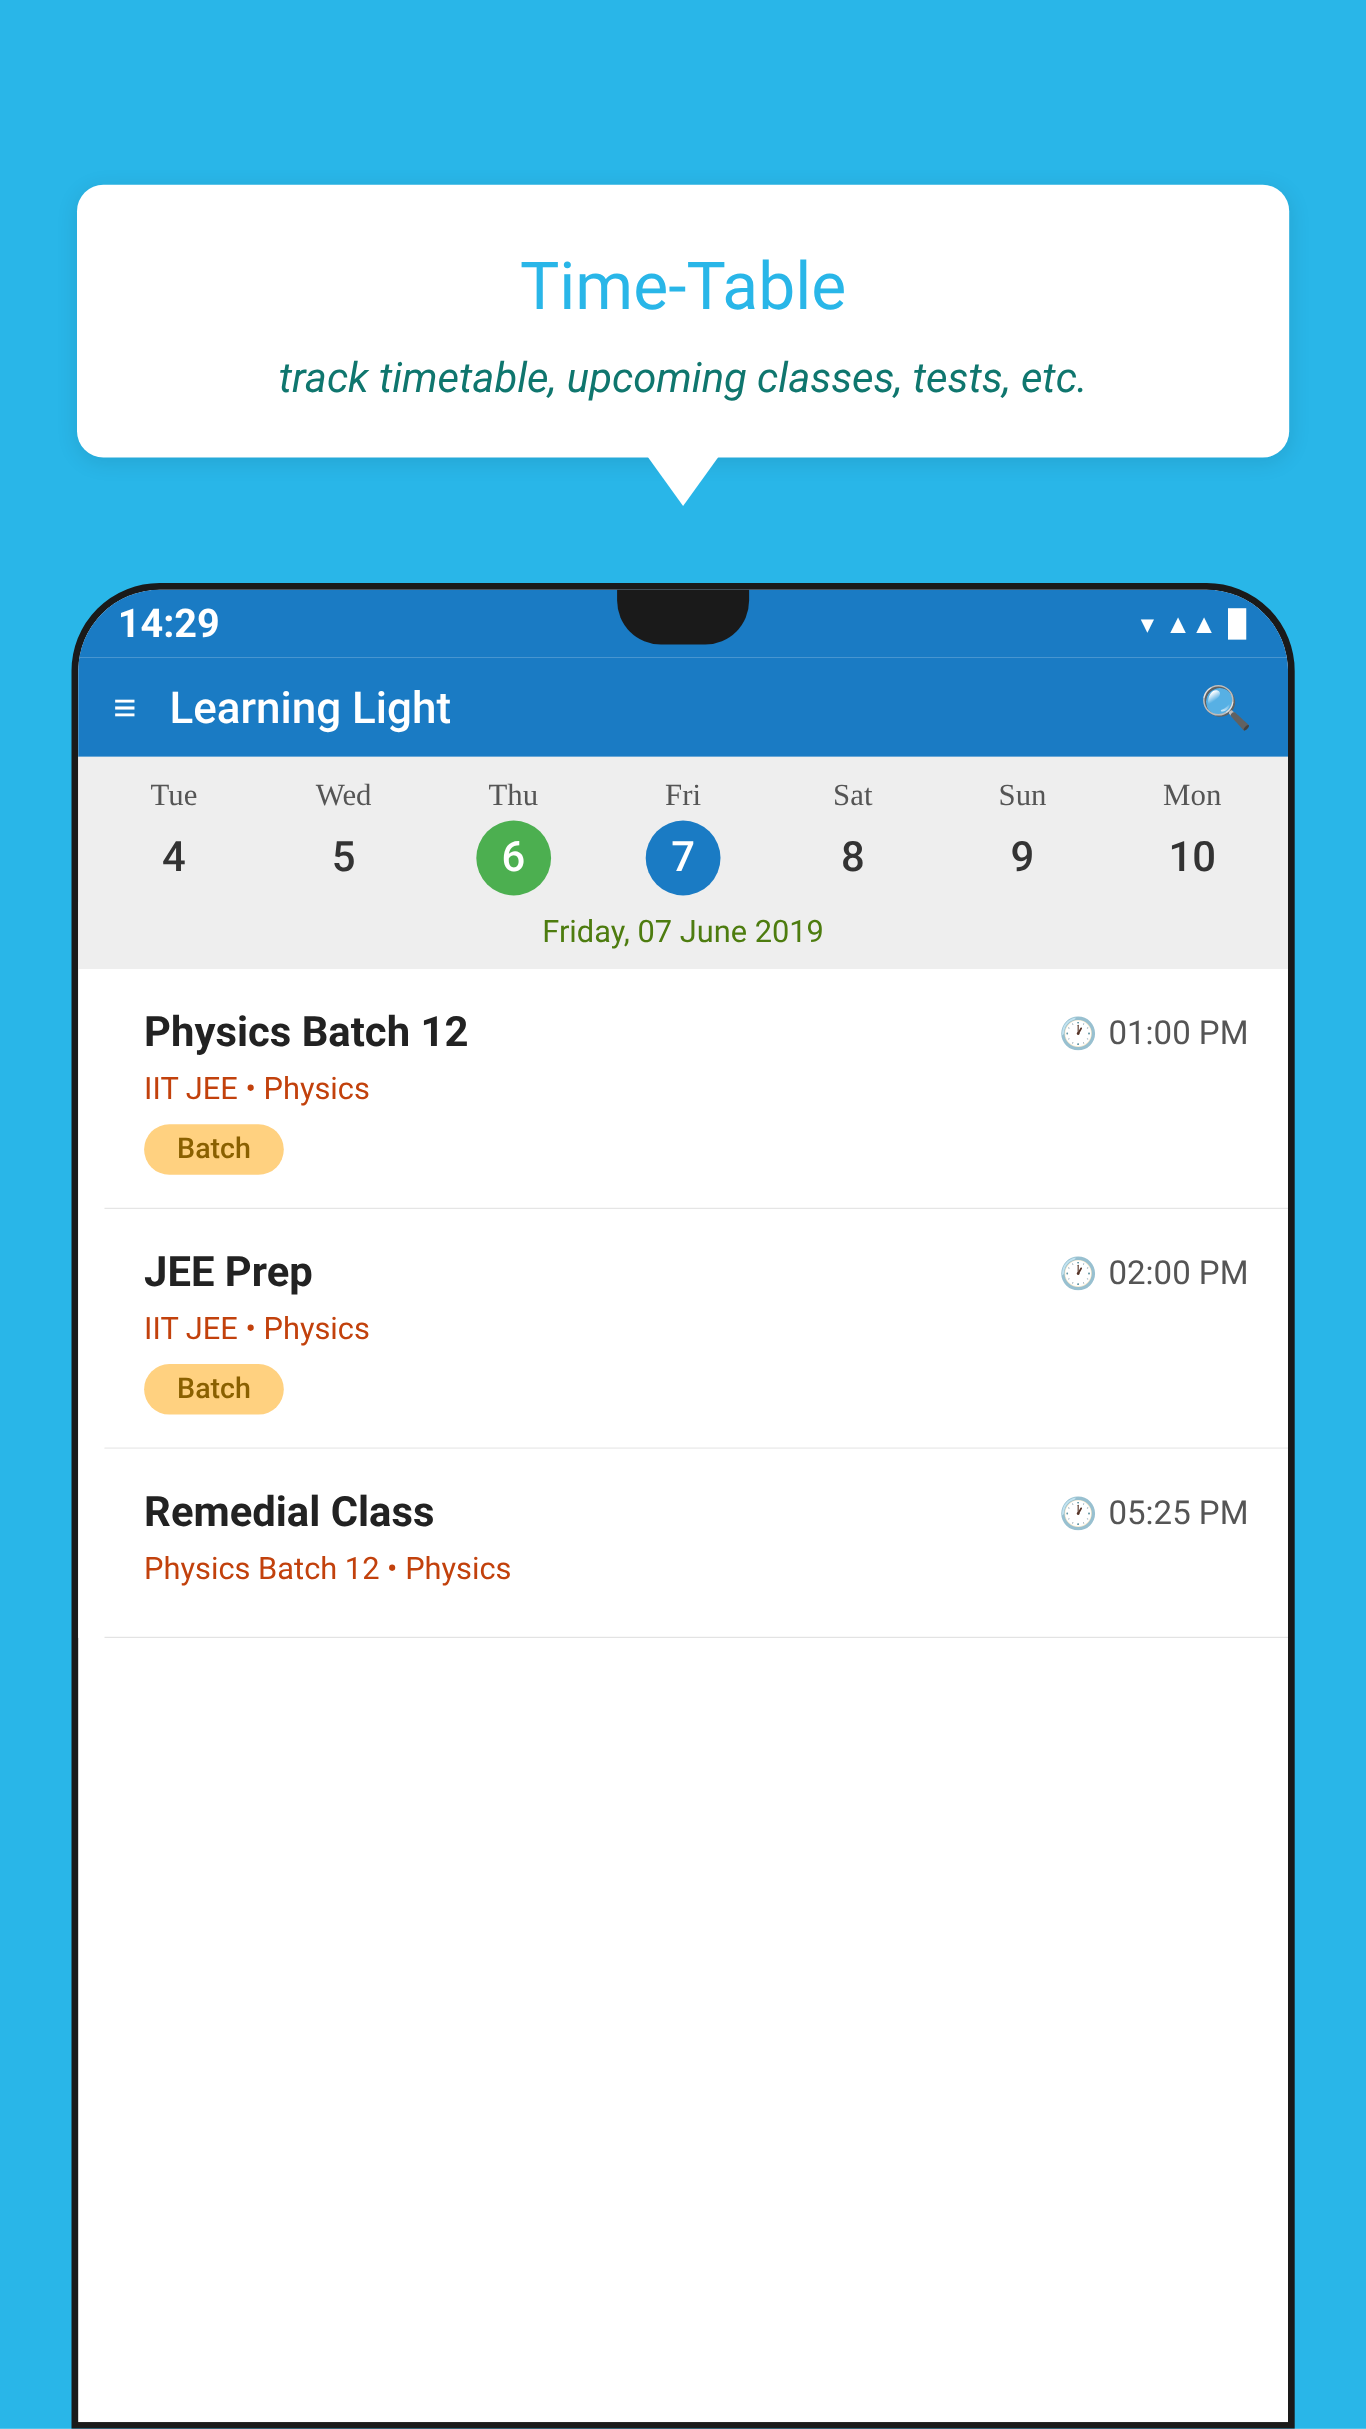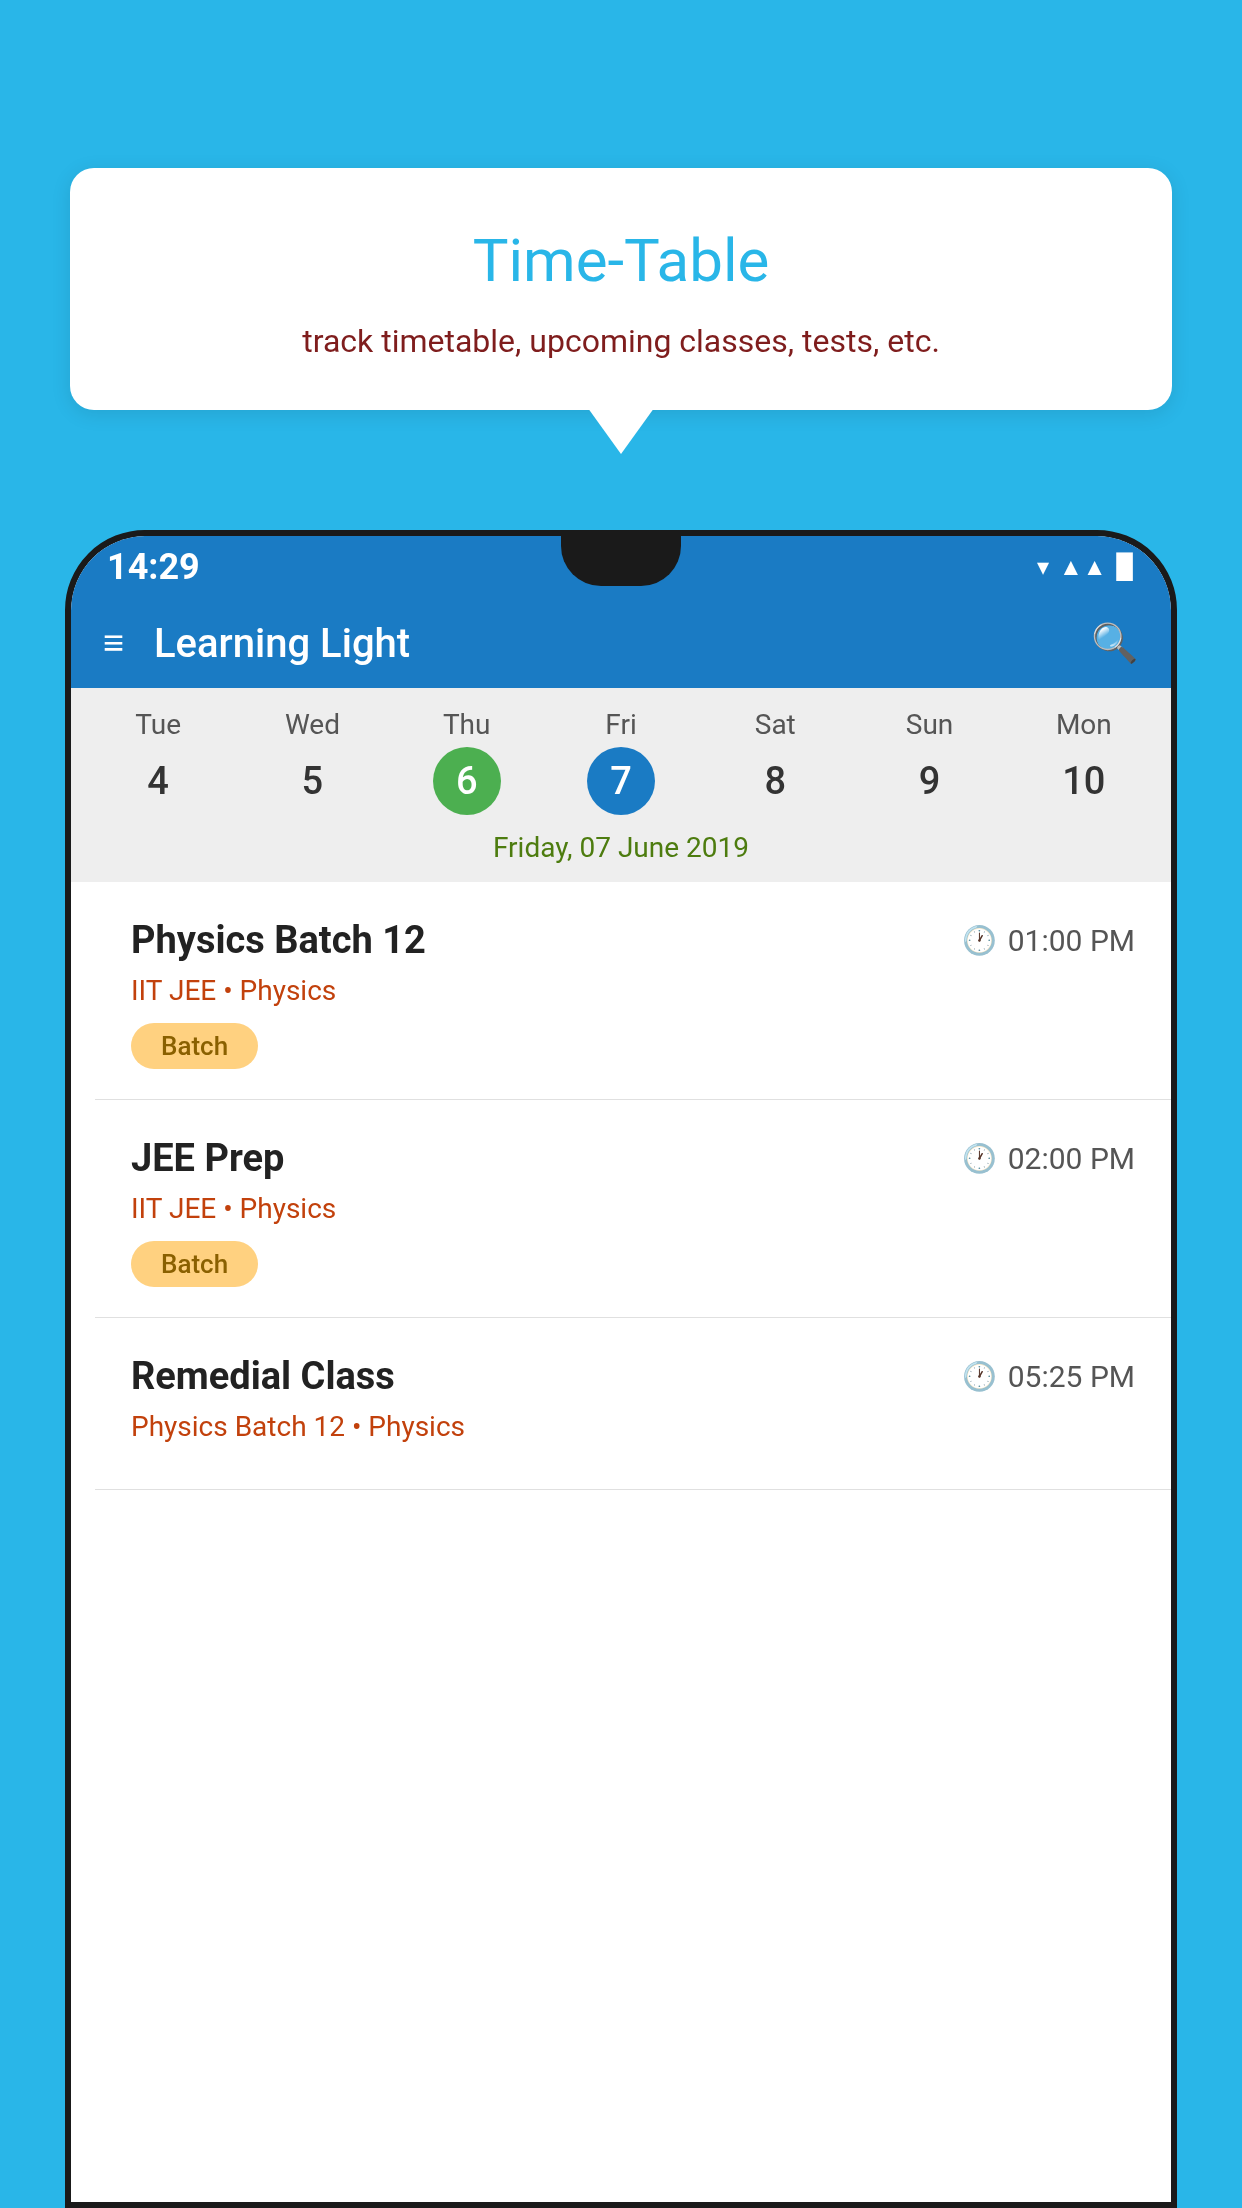--- a/index.html
+++ b/index.html
@@ -42,23 +42,24 @@
 
     .bubble-title {
       font-size: 60px;
       font-weight: 400;
       color: #29B6E8;
       line-height: 1.1;
       margin-bottom: 28px;
     }
 
     .bubble-subtitle {
-      font-size: 32px;
-      color: #7f1d1d;
+      font-size: 38px;
+      color: #0f766e;
       font-weight: 400;
+      font-style: italic;
     }
 
     
     .phone-frame {
       position: absolute;
       top: 530px;
       left: 65px;
       right: 65px;
       bottom: 0;
       background: #1a1a1a;
@@ -162,20 +163,21 @@
       padding: 0 10px;
     }
 
     .day-header {
       flex: 1;
       text-align: center;
       font-size: 28px;
       color: #555;
       font-weight: 400;
       padding-bottom: 10px;
+      font-family: Liberation Serif, serif;
     }
 
     .day-numbers {
       display: flex;
       justify-content: space-around;
       padding: 0 10px 10px;
     }
 
     .day-number {
       flex: 1;

